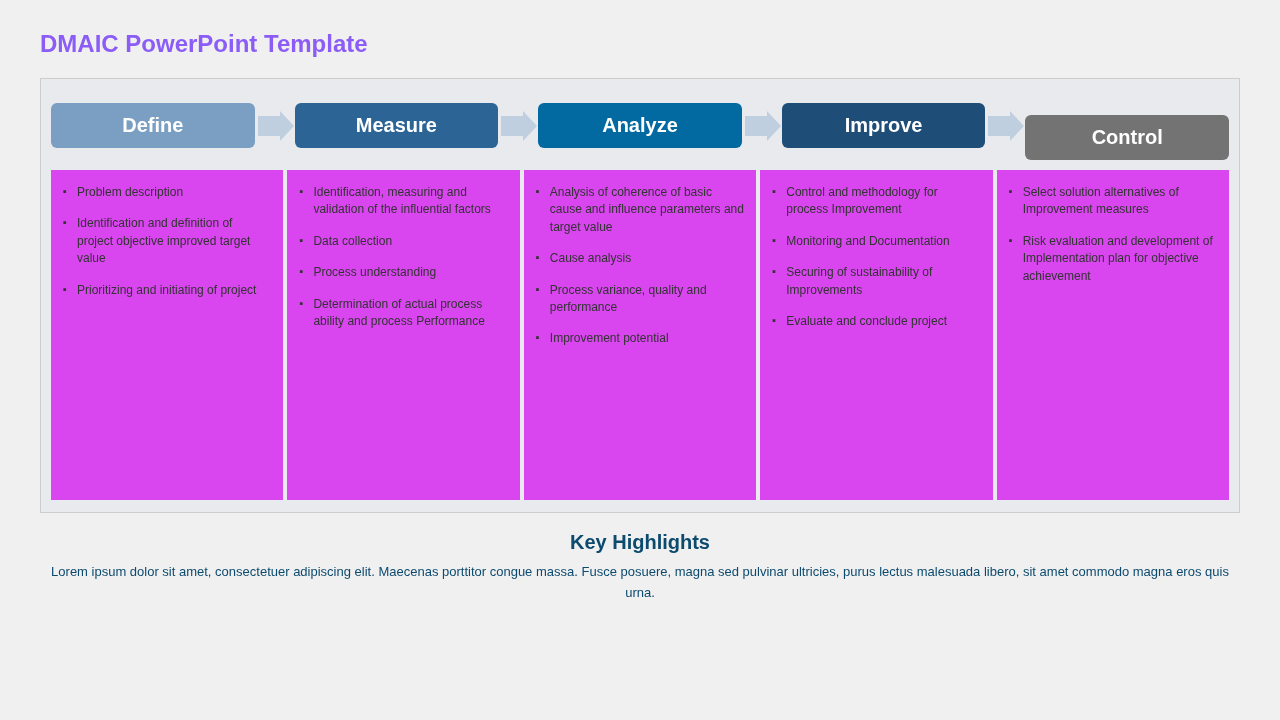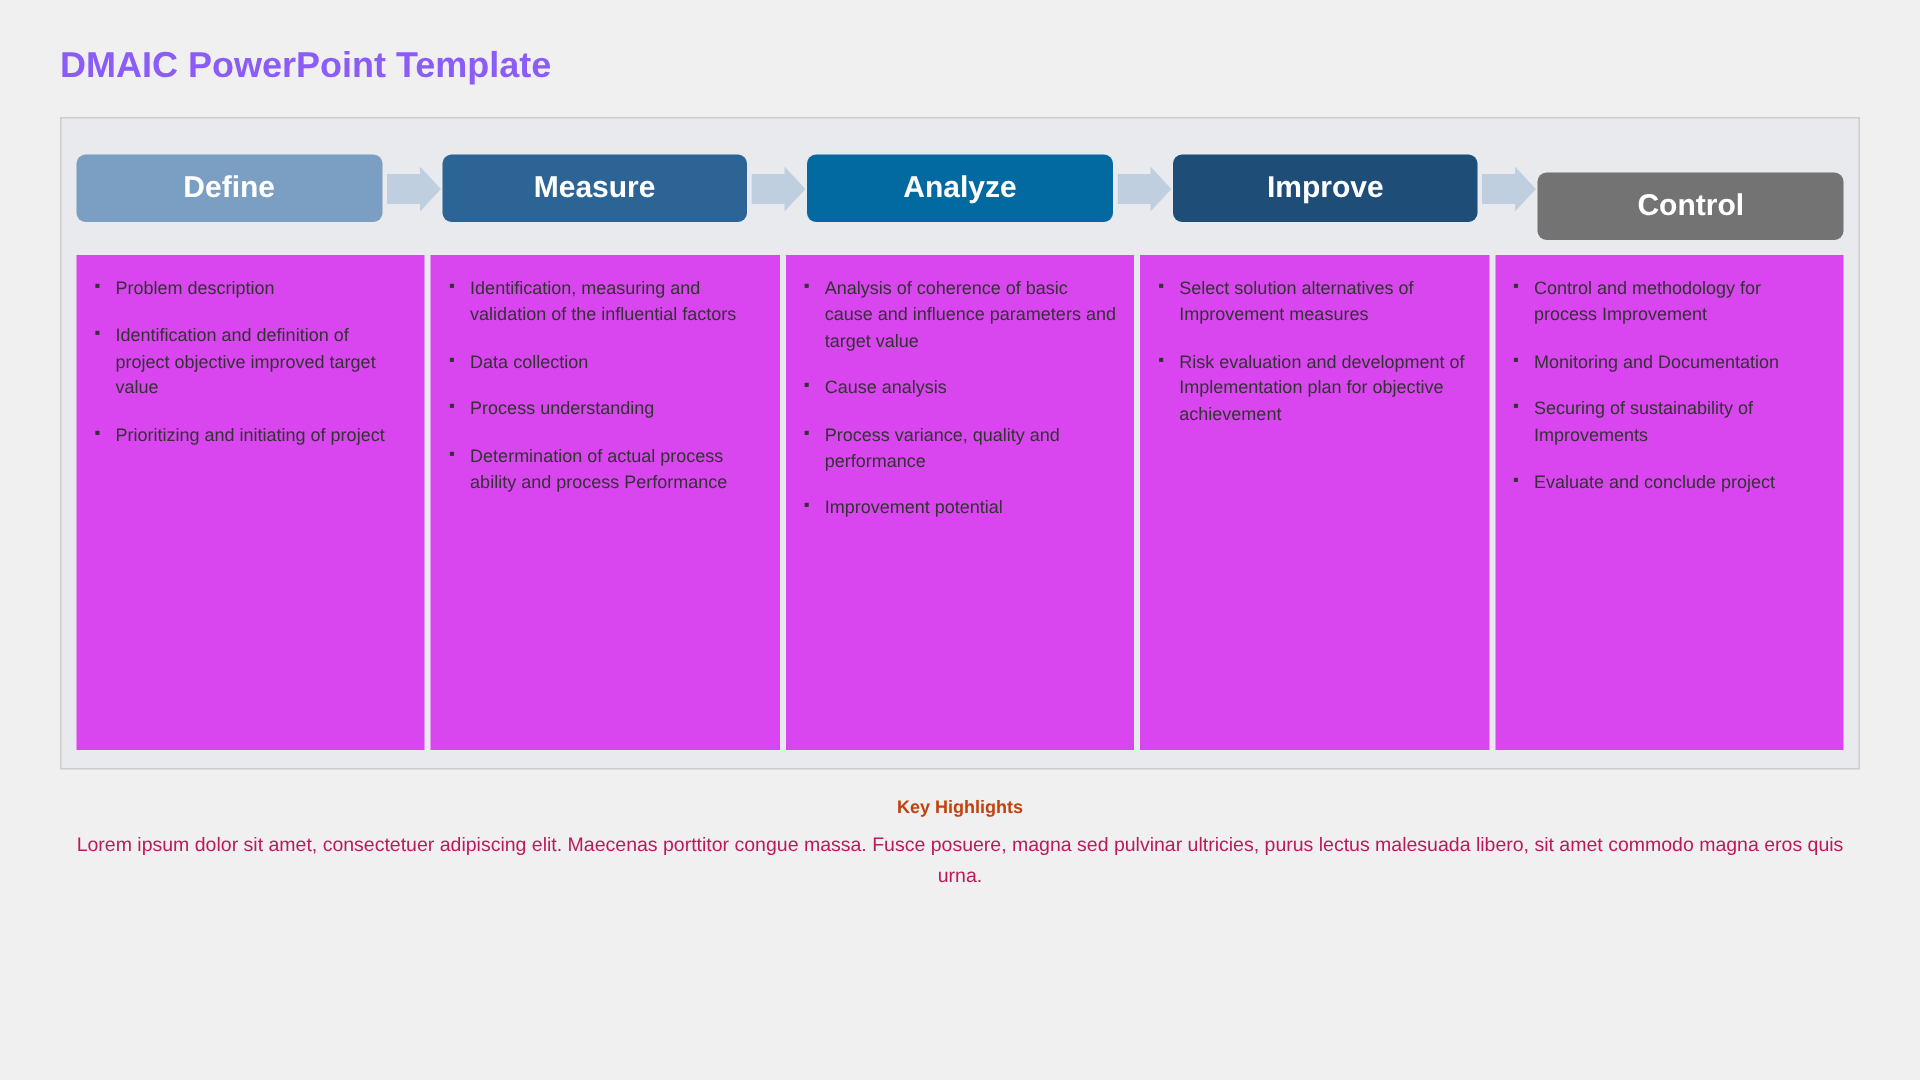--- a/index.html
+++ b/index.html
@@ -114,29 +114,29 @@
       font-size: 11px;
     }
 
     .key-highlights-section {
       width: 100%;
       text-align: center;
       padding: 0 10px;
     }
 
     .key-highlights-title {
-      font-size: 12px;
+      font-size: 20px;
       font-weight: 700;
-      color: #c2410c;
+      color: #0c4a6e;
       margin-bottom: 8px;
     }
 
     .key-highlights-text {
       font-size: 13px;
-      color: #be185d;
+      color: #0c4a6e;
       line-height: 1.6;
       text-align: center;
     }
   </style>
 </head>
 <body>
 
 <h1 class="page-title">DMAIC PowerPoint Template</h1>
 
 <div class="dmaic-container">
@@ -186,31 +186,31 @@
       <div class="content-col">
         <ul>
           <li>Analysis of coherence of basic cause and influence parameters and target value</li>
           <li>Cause analysis</li>
           <li>Process variance, quality and performance</li>
           <li>Improvement potential</li>
         </ul>
       </div>
       <div class="content-col">
         <ul>
-          <li>Select solution alternatives of Improvement measures</li>
-          <li>Risk evaluation and development of Implementation plan for objective achievement</li>
-        </ul>
-      </div>
-      <div class="content-col">
-        <ul>
           <li>Control and methodology for process Improvement</li>
           <li>Monitoring and Documentation</li>
           <li>Securing of sustainability of Improvements</li>
           <li>Evaluate and conclude project</li>
         </ul>
       </div>
+      <div class="content-col">
+        <ul>
+          <li>Select solution alternatives of Improvement measures</li>
+          <li>Risk evaluation and development of Implementation plan for objective achievement</li>
+        </ul>
+      </div>
     </div>
 </div>
 
 <div class="key-highlights-section">
   <div class="key-highlights-title">Key Highlights</div>
   <div class="key-highlights-text">Lorem ipsum dolor sit amet, consectetuer adipiscing elit. Maecenas porttitor congue massa. Fusce posuere, magna sed pulvinar ultricies, purus lectus malesuada libero, sit amet commodo magna eros quis urna.</div>
 </div>
 
 </body></html>

